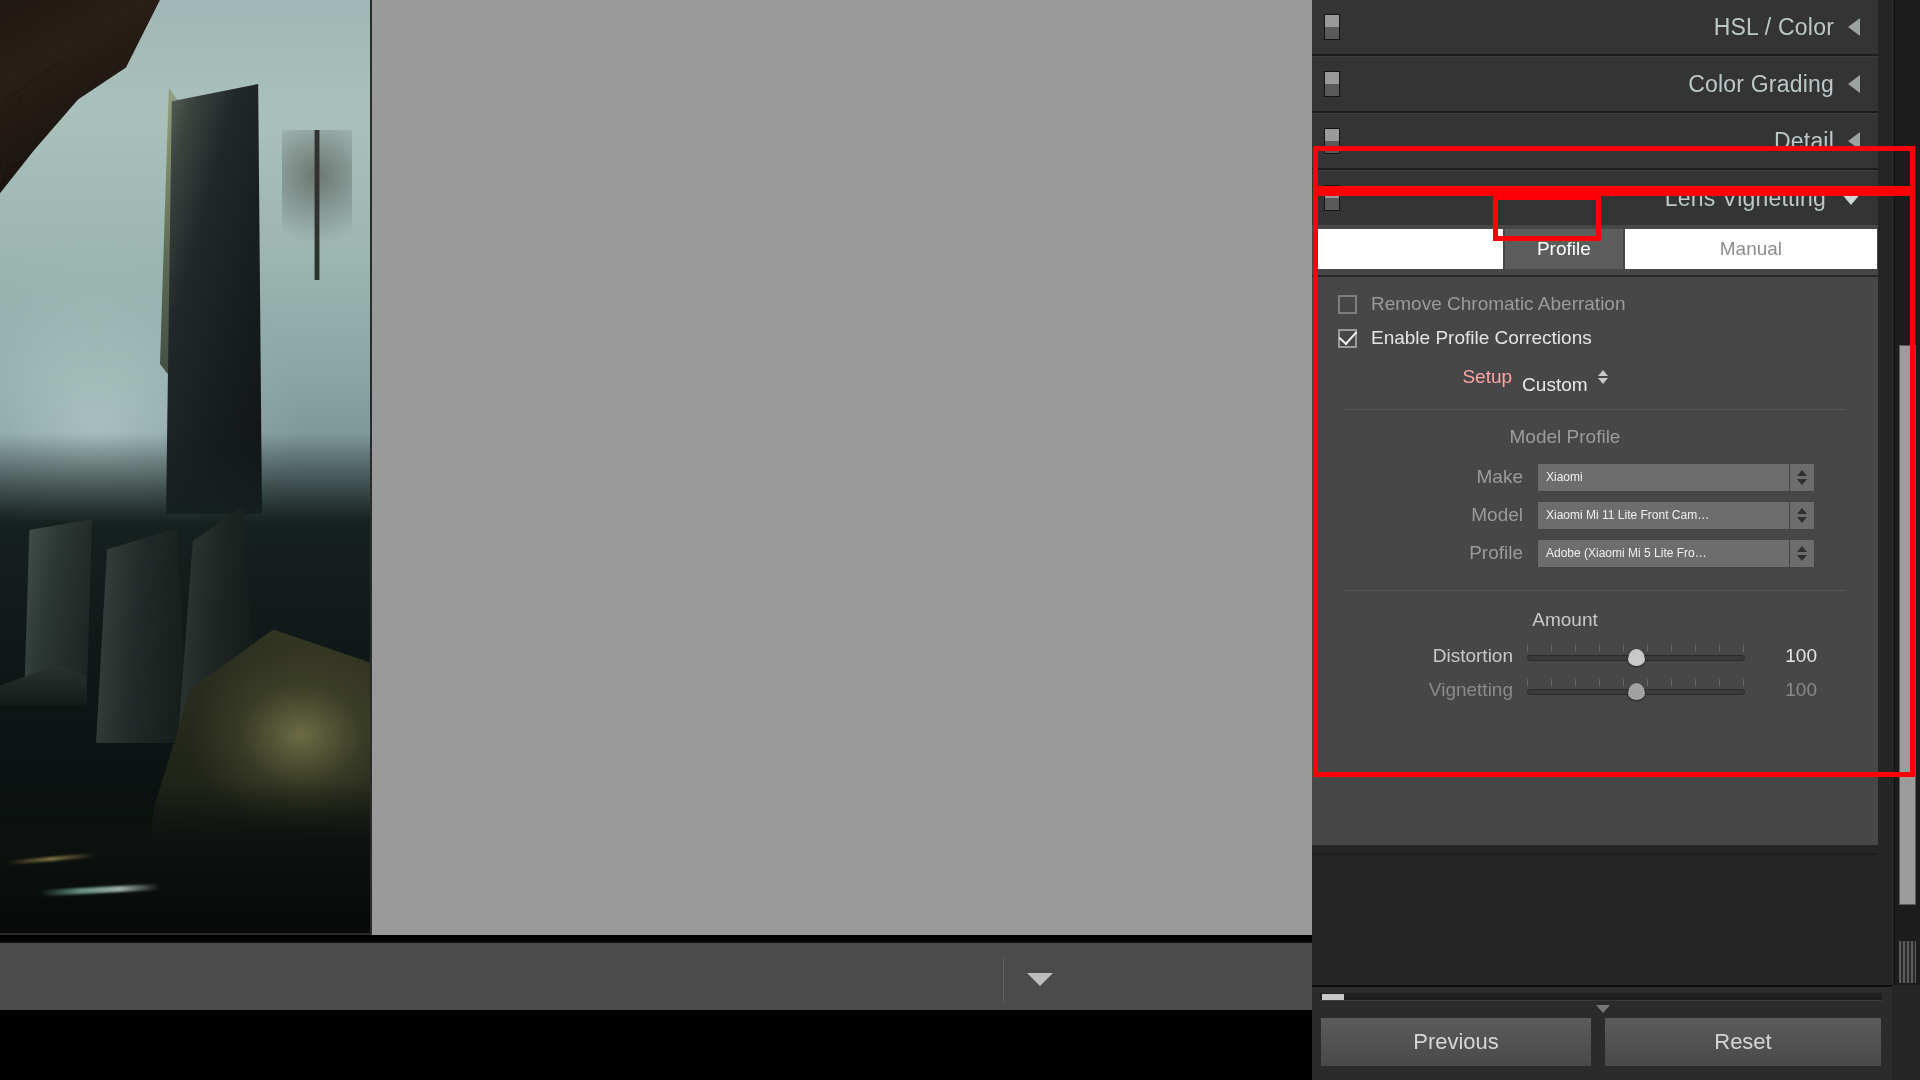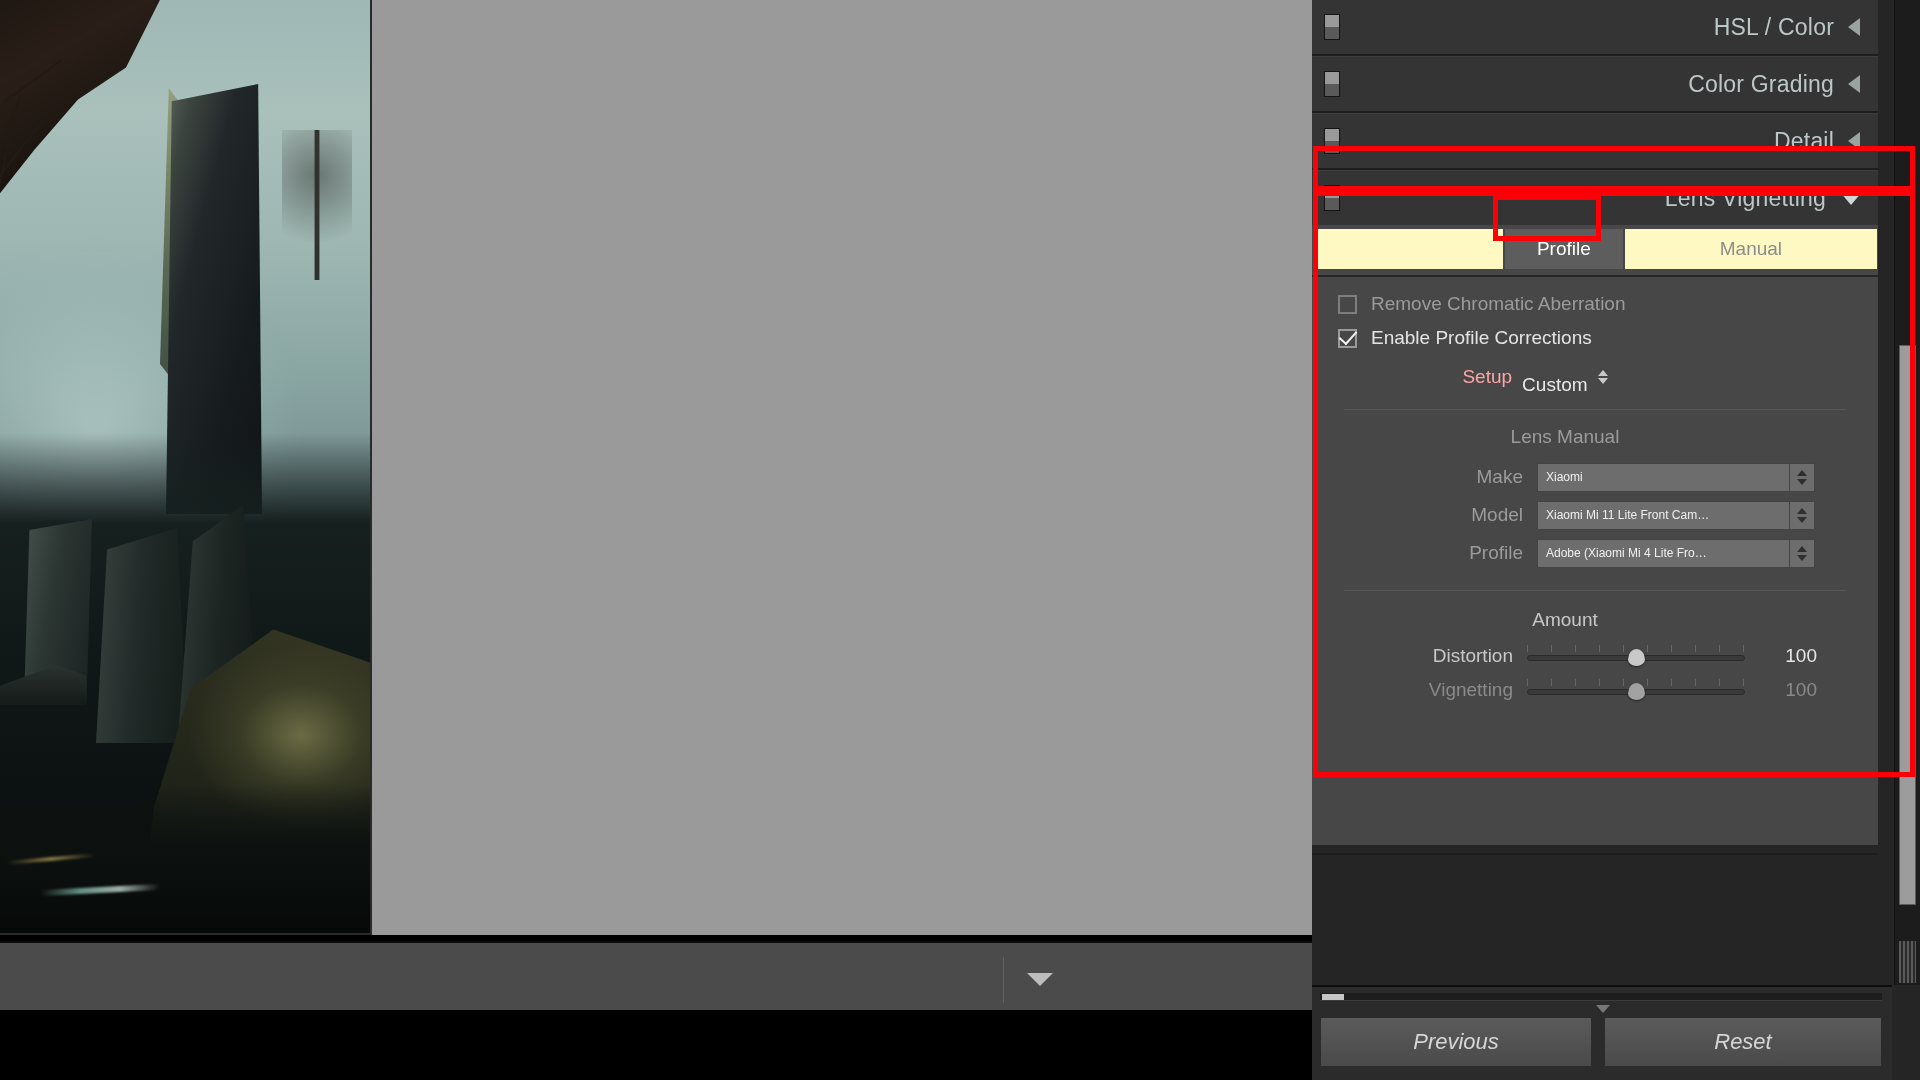--- a/index.html
+++ b/index.html
@@ -175,21 +175,21 @@
 
   
   .lc-body { width:566px; background:#474747; padding-bottom:8px; }
 
   .tabs {
     display:flex; height:52px; align-items:stretch;
     background:#474747; border-bottom:2px solid #262626;
   }
   .tab {
     display:flex; align-items:center; justify-content:center;
-    font-size:19px; color:#8c8c8c; background:#fef9c3;
+    font-size:19px; color:#8c8c8c; background:#ffffff;
     margin:4px 1px 6px 1px; min-width:118px;
   }
   .tab.spacer { flex:1 1 auto; min-width:0; }
   .tab.active { color:#ffffff; background:#5d5d5d; }
   .tab.right   { flex:1 1 auto; }
 
   .check-row { display:flex; align-items:center; height:34px; padding-left:26px; }
   .cbx {
     width:19px; height:19px; border:2px solid #9a9a9a; background:#474747;
     position:relative; margin-right:14px;
@@ -254,21 +254,21 @@
   }
   .sl-knob.dim { background:#a2a2a2; }
   .sl-val { width:72px; text-align:right; font-size:19px; color:#e6e6e6; padding-left:12px; }
   .sl-val.dim { color:#8a8a8a; }
 
   .tail-sep { width:566px; height:2px; background:#1d1d1d; margin-top:8px; }
 
   
   .btn-strip {
     position:absolute; left:0; top:985px; width:580px; height:95px;
-    background:#2b2b2b; border-top:2px solid #0d0d0d;font-style:italic;
+    background:#2b2b2b; border-top:2px solid #0d0d0d;
   }
   .mini-bar {
     position:absolute; left:8px; top:6px; width:562px; height:8px;
     background:#1e1e1e; border-bottom:1px solid #3b3b3b;
   }
   .mini-bar::before {
     content:""; position:absolute; left:2px; top:1px; width:22px; height:6px; background:#c6c6c6;
   }
   .mini-tri {
     position:absolute; left:284px; top:18px;
@@ -404,21 +404,21 @@
           <span class="setup-label">Setup</span>
           <span class="setup-value">Custom</span>
           <span class="updown">
               <i class="u"></i>
               <i class="d"></i>
             </span>
         </div>
 
         <div class="hr"></div>
 
-        <div class="group-title">Lens Manual</div>
+        <div class="group-title">Model Profile</div>
 
         <div class="combo-row">
           <span class="combo-label">Make</span>
           <span class="combo">
             <span class="v">Xiaomi</span>
             <span class="stepper">
                 <i class="u"></i>
                 <i class="d"></i>
               </span>
           </span>
@@ -431,21 +431,21 @@
             <span class="stepper">
                 <i class="u"></i>
                 <i class="d"></i>
               </span>
           </span>
         </div>
 
         <div class="combo-row">
           <span class="combo-label">Profile</span>
           <span class="combo">
-            <span class="v">Adobe (Xiaomi Mi 4 Lite Fro…</span>
+            <span class="v">Adobe (Xiaomi Mi 5 Lite Fro…</span>
             <span class="stepper">
                 <i class="u"></i>
                 <i class="d"></i>
               </span>
           </span>
         </div>
 
         <div style="height:8px"></div>
         <div class="hr"></div>
 

